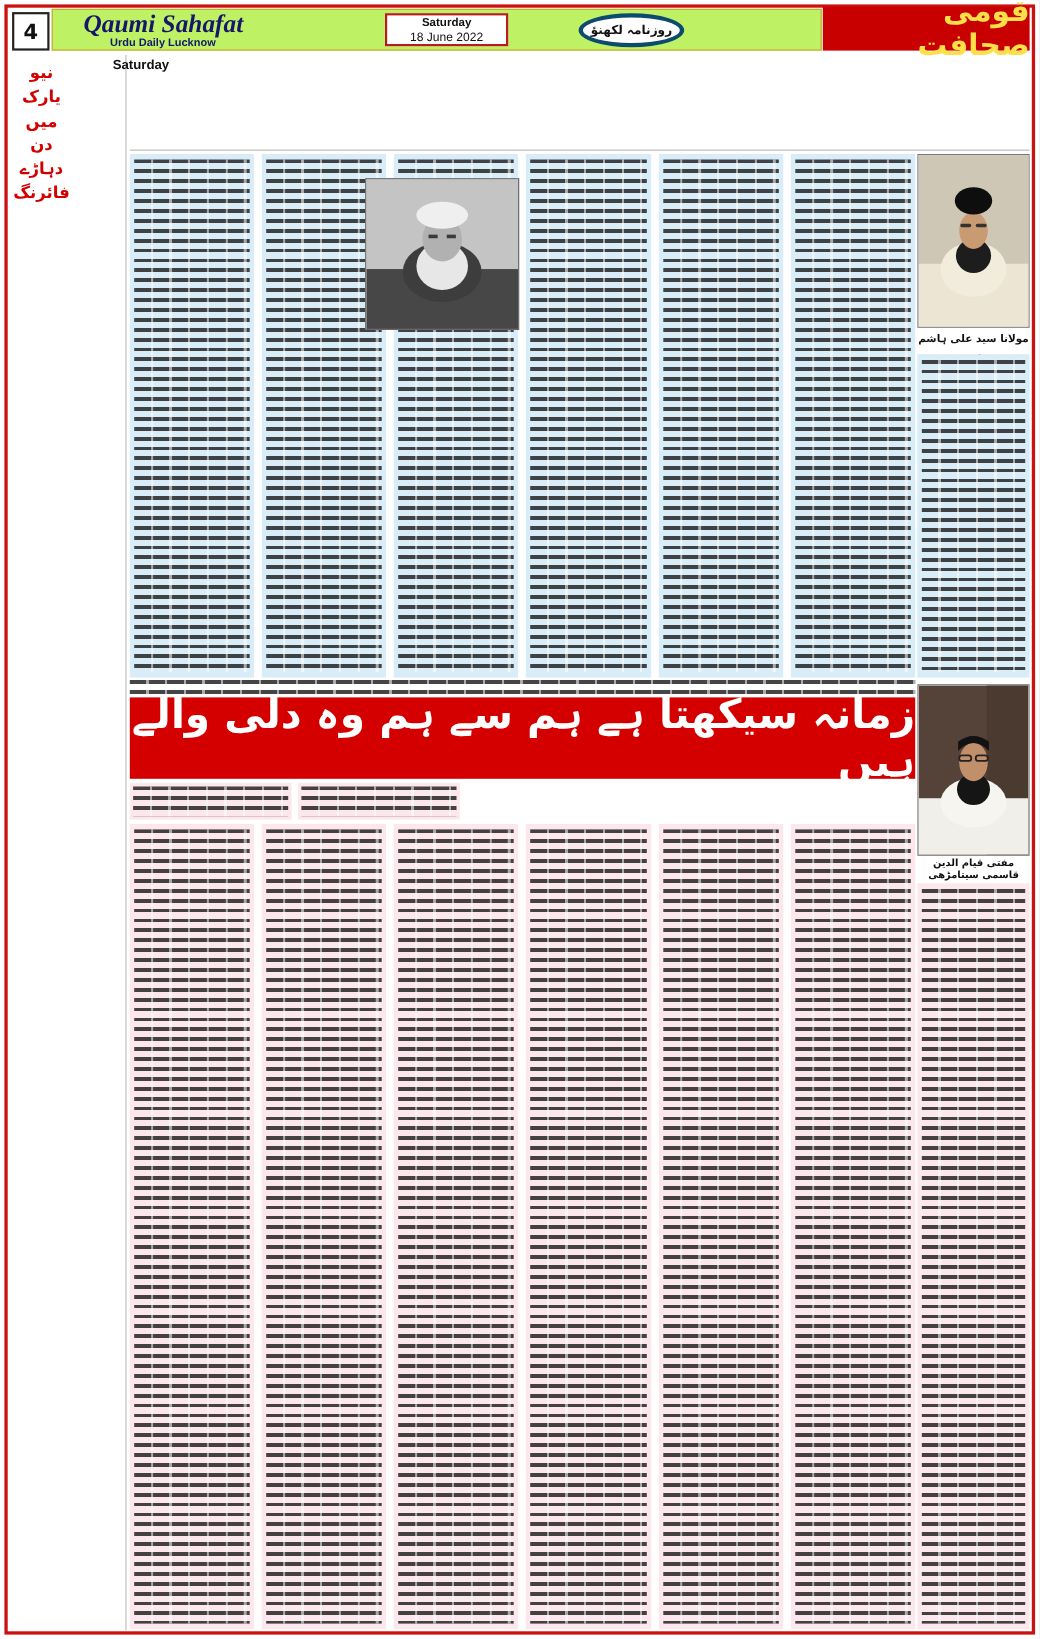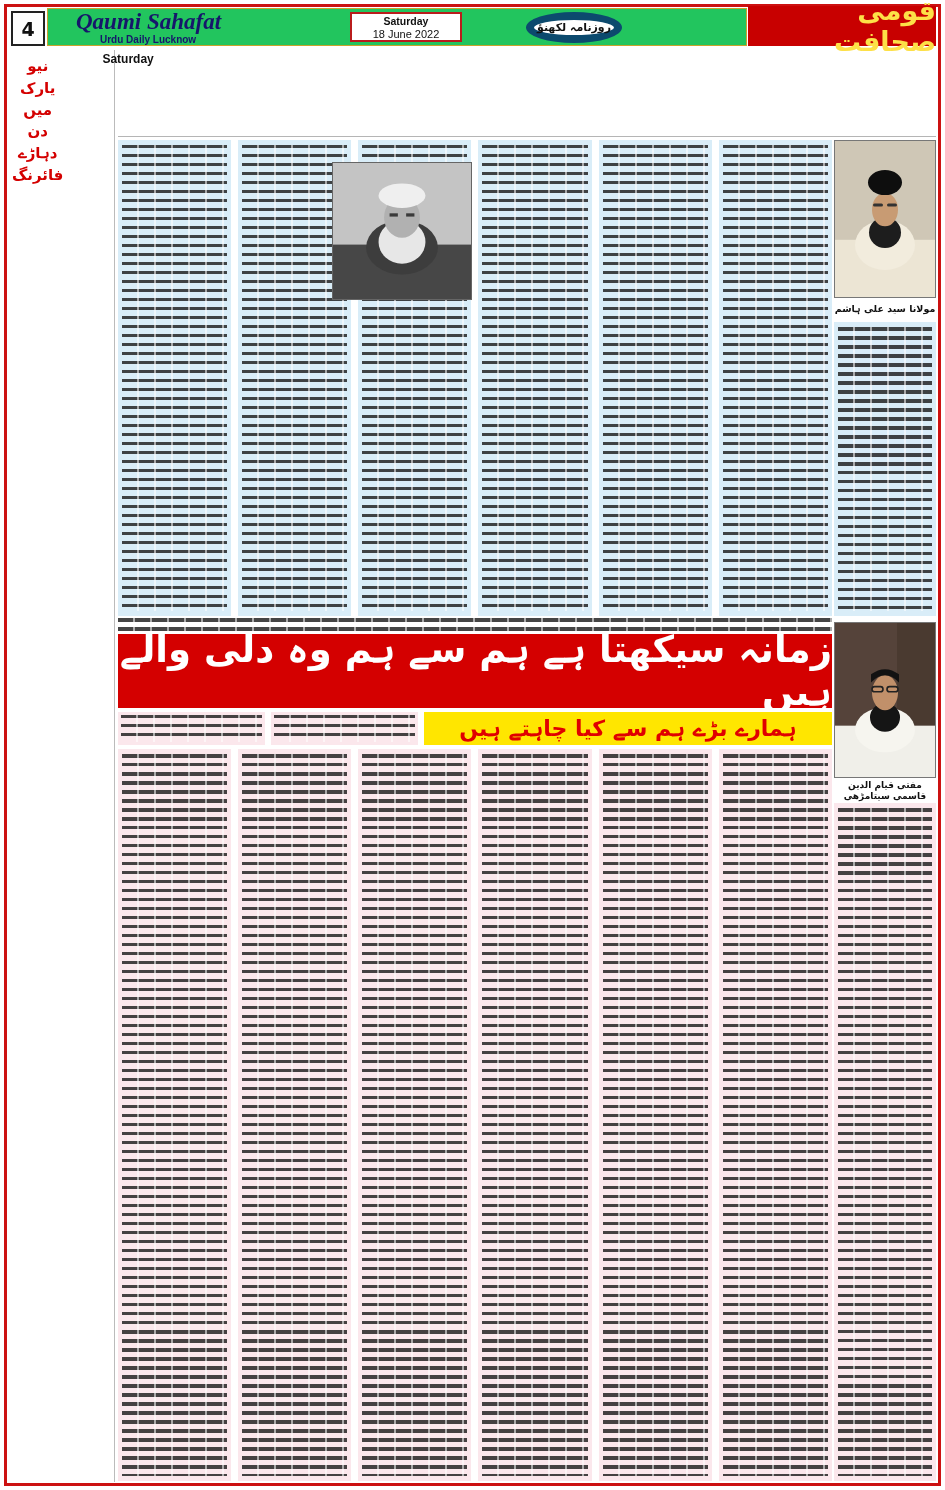--- a/index.html
+++ b/index.html
@@ -6,29 +6,29 @@
   .page{
     position:relative;width:945px;height:1490px;background:#ffffff;
     font-family:"DejaVu Sans",sans-serif;overflow:hidden;margin:0 auto;
   }
   .frame{position:absolute;left:4px;top:4px;right:4px;bottom:4px;border:3px solid #cc1111;pointer-events:none;}
 
   
   .header{position:absolute;left:9px;top:8px;width:927px;height:38px;}
   .pagenum{position:absolute;left:2px;top:3px;width:30px;height:31px;background:#fff;border:2px solid #222;
            display:flex;align-items:center;justify-content:center;font-weight:bold;font-size:19px;color:#111;}
-  .band{position:absolute;left:38px;top:0;width:700px;height:38px;background:#22c55e;border:1px solid #c9a32b;box-sizing:border-box;}
+  .band{position:absolute;left:38px;top:0;width:700px;height:38px;background:#bef264;border:1px solid #c9a32b;box-sizing:border-box;}
   .mast-title{position:absolute;left:28px;top:0px;font-family:"Liberation Serif",serif;font-style:italic;
               font-weight:bold;font-size:23px;color:#16166b;white-space:nowrap;}
   .mast-sub{position:absolute;left:52px;top:25px;font-size:10px;font-weight:bold;color:#16166b;font-family:"Liberation Sans",sans-serif;text-align:right;}
   .datebox{position:absolute;left:302px;top:3px;width:112px;height:30px;background:#fff;border:2px solid #b91c1c;
            text-align:center;font-family:"Liberation Sans",sans-serif;color:#111;box-sizing:border-box;}
   .datebox .d1{font-size:10.5px;font-weight:bold;line-height:14px;}
   .datebox .d2{font-size:11px;line-height:13px;}
-  .oval{position:absolute;left:478px;top:3px;width:96px;height:31px;background:#fff;border:8px solid #0c4a6e;border-radius:50%;
+  .oval{position:absolute;left:478px;top:3px;width:96px;height:31px;background:#fff;border:4px solid #0c4a6e;border-radius:50%;
         display:flex;align-items:center;justify-content:center;font-size:11px;font-weight:bold;color:#111;direction:rtl;box-sizing:border-box;}
   .mast-red{position:absolute;right:0;top:-2px;width:188px;height:40px;background:#c80000;color:#fde047;
             display:flex;align-items:center;justify-content:center;font-size:27px;font-weight:bold;direction:rtl;}
 
   
   .headline1{position:absolute;left:118px;top:50px;width:816px;height:84px;color:#d40000;
              font-size:33px;font-weight:bold;text-align:center;direction:rtl;
              display:flex;align-items:center;justify-content:center;line-height:1.1;}
   .rule{position:absolute;left:118px;top:136px;width:818px;height:1px;background:#b5b5b5;}
 
@@ -180,21 +180,20 @@
   <div class="banner">زمانہ سیکھتا ہے ہم سے ہم وہ دلی والے ہیں</div>
 
   <div class="pre-cols">
     <div>
         <div class="ft"></div>
       </div>
     <div>
         <div class="ft"></div>
       </div>
   </div>
-  <div class="yellow">ہمارے بڑے ہم سے کیا چاہتے ہیں</div>
 
   <div class="article2">
     <div class="col-pink">
         <div class="ft"></div>
       </div>
     <div class="col-pink">
         <div class="ft"></div>
       </div>
     <div class="col-pink">
         <div class="ft"></div>

